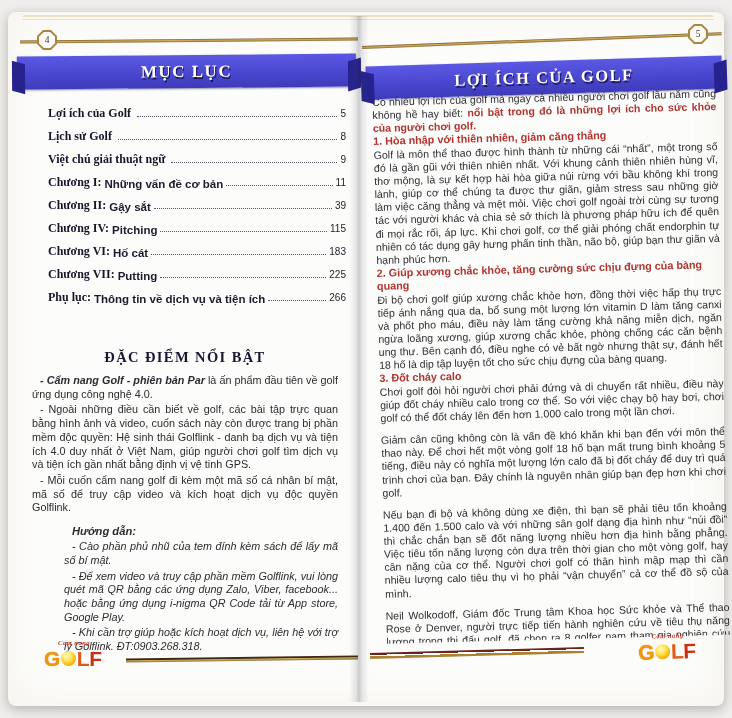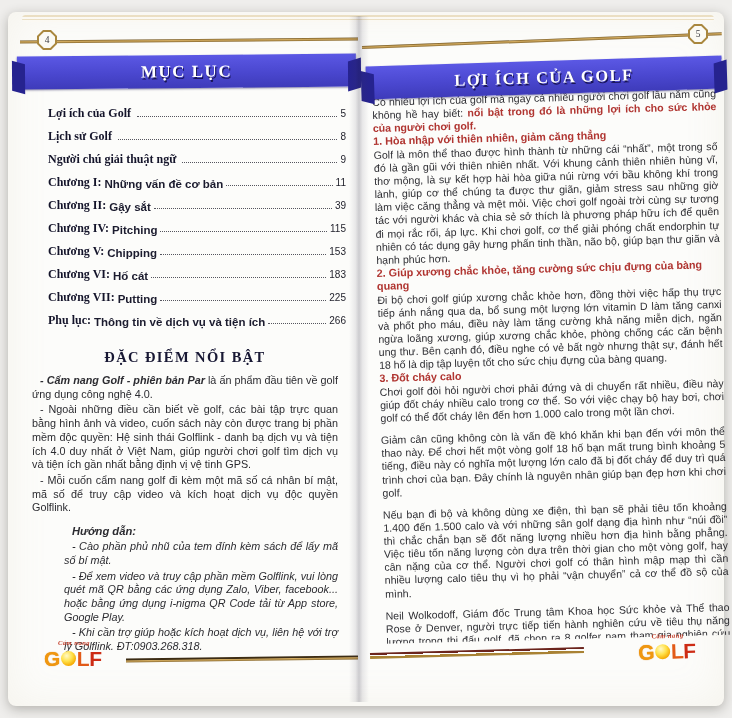--- a/index.html
+++ b/index.html
@@ -124,21 +124,21 @@
       <span class="toc-leader"></span>
       <span class="toc-page">5</span>
     </div>
     <div class="toc-row">
       <span class="toc-prefix">Lịch sử Golf</span>
       <span class="toc-title"></span>
       <span class="toc-leader"></span>
       <span class="toc-page">8</span>
     </div>
     <div class="toc-row">
-      <span class="toc-prefix">Người chú giải thuật ngữ</span>
+      <span class="toc-prefix">Việt chú giải thuật ngữ</span>
       <span class="toc-title"></span>
       <span class="toc-leader"></span>
       <span class="toc-page">9</span>
     </div>
     <div class="toc-row">
       <span class="toc-prefix">Chương I:</span>
       <span class="toc-title">Những vấn đề cơ bản</span>
       <span class="toc-leader"></span>
       <span class="toc-page">11</span>
     </div>
@@ -146,26 +146,20 @@
       <span class="toc-prefix">Chương II:</span>
       <span class="toc-title">Gậy sắt</span>
       <span class="toc-leader"></span>
       <span class="toc-page">39</span>
     </div>
     <div class="toc-row">
       <span class="toc-prefix">Chương IV:</span>
       <span class="toc-title">Pitching</span>
       <span class="toc-leader"></span>
       <span class="toc-page">115</span>
-    </div>
-    <div class="toc-row">
-      <span class="toc-prefix">Chương V:</span>
-      <span class="toc-title">Chipping</span>
-      <span class="toc-leader"></span>
-      <span class="toc-page">153</span>
     </div>
     <div class="toc-row">
       <span class="toc-prefix">Chương VI:</span>
       <span class="toc-title">Hố cát</span>
       <span class="toc-leader"></span>
       <span class="toc-page">183</span>
     </div>
     <div class="toc-row">
       <span class="toc-prefix">Chương VII:</span>
       <span class="toc-title">Putting</span>

